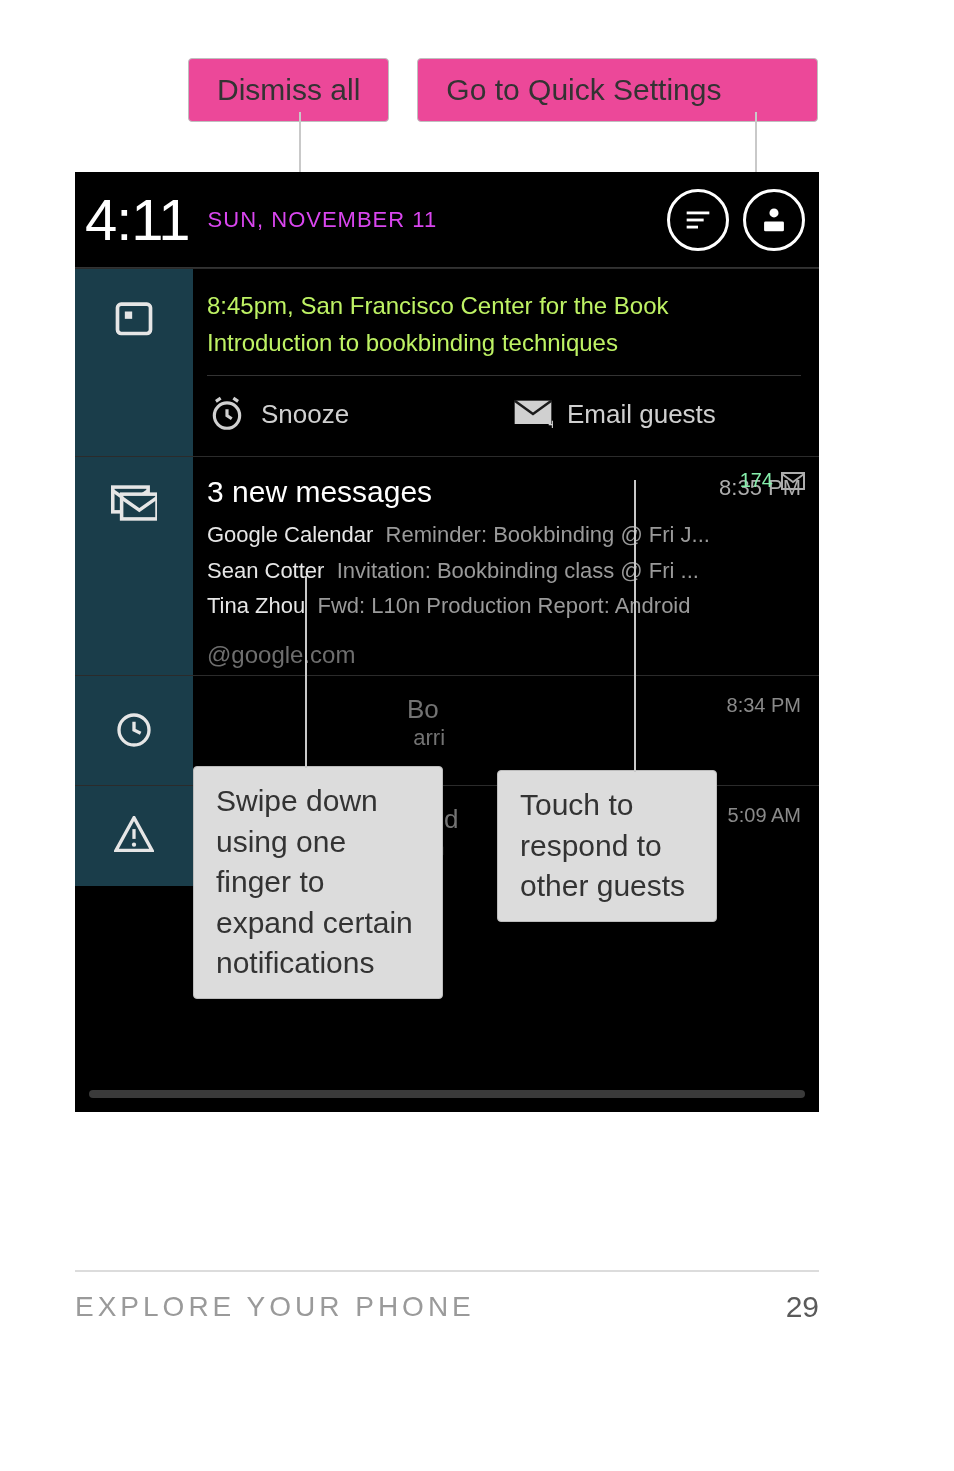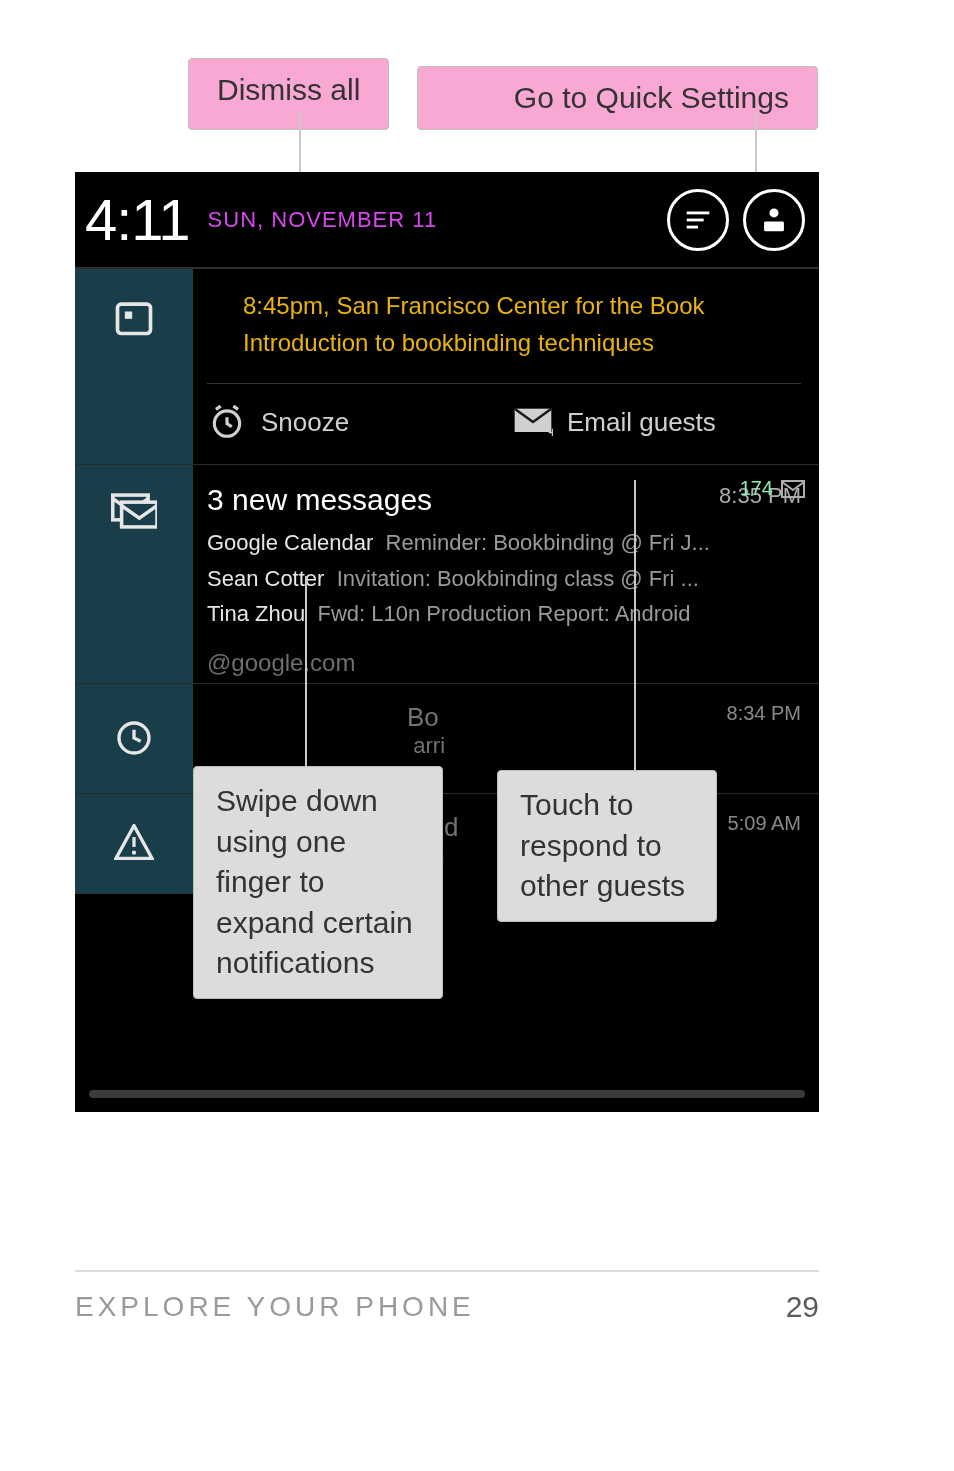--- a/index.html
+++ b/index.html
@@ -1,43 +1,43 @@
 <!DOCTYPE html>
 <html><head>
 <meta charset="utf-8">
 <style>
   * { box-sizing: border-box; margin: 0; padding: 0; }
   html, body { width: 954px; height: 1471px; background: #fff; font-family: "Helvetica Neue", Arial, sans-serif; color: #222; }
   .page { position: relative; width: 954px; height: 1471px; }
 
   
   .top-labels { position: absolute; top: 58px; left: 188px; right: 136px; display: flex; gap: 28px; }
-  .label-box { background: #f9a8d4; border: 1px solid #bfbfbf; border-radius: 4px; padding: 14px 28px; font-size: 30px; color: #333; white-space: nowrap; }
+  .label-box { background: #ec4899; border: 1px solid #bfbfbf; border-radius: 4px; padding: 14px 28px; font-size: 30px; color: #333; white-space: nowrap; }
   .label-dismiss { flex: 0 0 auto; }
-  .label-quick { flex: 1; text-align: right; margin-top: 8px; }
+  .label-quick { flex: 1; text-align: left; }
 
   
   .shot { position: absolute; left: 75px; top: 172px; width: 744px; height: 940px; background: #000; overflow: hidden; }
 
   
   .statusbar { display: flex; align-items: center; height: 96px; padding: 0 14px 0 10px; border-bottom: 1px solid #333; }
   .sb-time { color: #fff; font-size: 58px; font-weight: 300; letter-spacing: -1px; margin-right: 18px; }
   .sb-date { color: #d946ef; font-size: 22px; letter-spacing: 1px; font-weight: 400; }
   .sb-spacer { flex: 1; }
   .sb-iconwrap { width: 62px; height: 62px; border: 3px solid #fff; border-radius: 50%; display: flex; align-items: center; justify-content: center; margin-left: 14px; }
 
   
   .notif { display: flex; border-top: 1px solid #2b2b2b; }
   .notif + .notif { }
   .notif-icon { width: 118px; min-height: 100px; background: #1a3d4a; display: flex; align-items: flex-start; justify-content: center; padding-top: 26px; }
   .notif-body { flex: 1; padding: 18px 18px 22px 14px; color: #c9c9c9; position: relative; }
   .notif-title { color: #fff; font-size: 30px; font-weight: 400; margin-bottom: 8px; }
-  .notif-sub { color: #eab308; font-size: 24px; line-height: 1.55; margin-left: 36px; }
-
-  .notif-actions { display: flex; margin-top: 22px; border-top: 1px solid #333; padding-top: 18px; gap: 18px; }
+  .notif-sub { color: #bef264; font-size: 24px; line-height: 1.55; }
+
+  .notif-actions { display: flex; margin-top: 14px; border-top: 1px solid #333; padding-top: 18px; gap: 18px; }
   .act { flex: 1; display: flex; align-items: center; gap: 14px; color: #d0d0d0; font-size: 26px; }
   .act-icon { width: 40px; height: 40px; display: inline-flex; align-items: center; justify-content: center; }
 
   .msg-row .notif-body { }
   .msg-time { position: absolute; top: 18px; right: 18px; color: #adadad; font-size: 22px; }
   .msg-line { font-size: 22px; color: #9a9a9a; line-height: 1.6; }
   .msg-line .sender { color: #e6e6e6; }
 
   .dim-row .notif-icon { background: #1a3d4a; }
   .dim-row .notif-body { color: #7b7b7b; }

